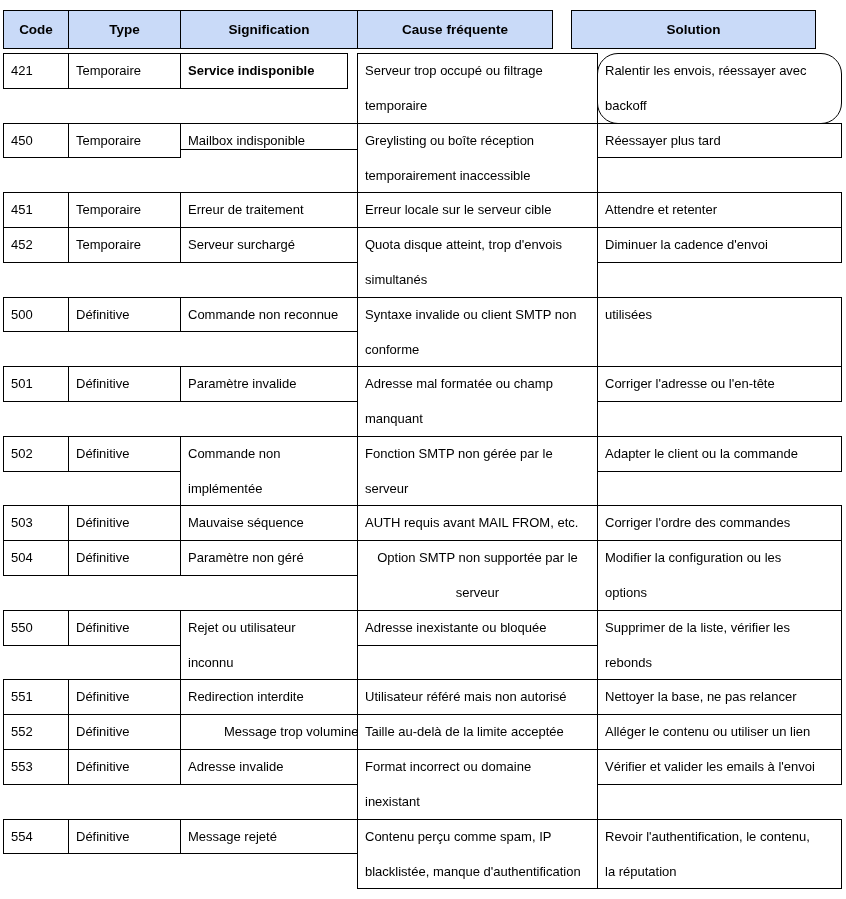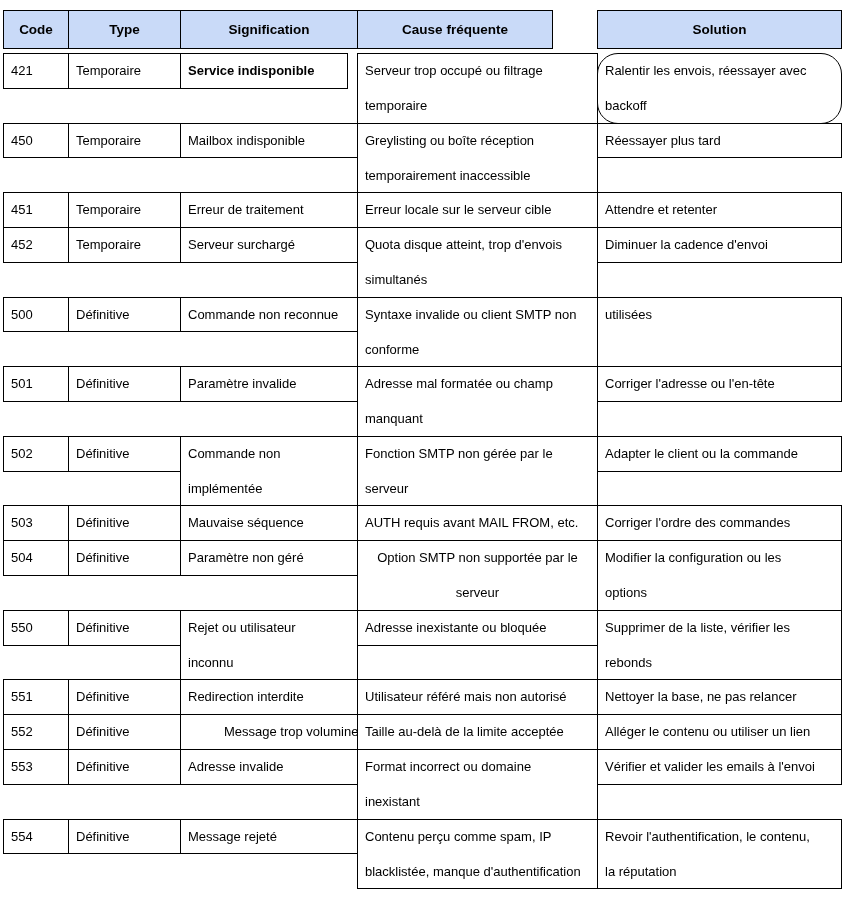--- a/index.html
+++ b/index.html
@@ -37,21 +37,21 @@
   }
 </style>
 </head>
 <body>
 
 <div class="table-canvas" id="table-canvas">
     <div class="hcell" style="left: 3px; top: 10px; width: 66px; height: 39px; background: rgb(201, 218, 248); border-color: rgb(0, 0, 0);">Code</div>
     <div class="hcell" style="left: 68px; top: 10px; width: 113px; height: 39px; background: rgb(201, 218, 248); border-color: rgb(0, 0, 0);">Type</div>
     <div class="hcell" style="left: 180px; top: 10px; width: 178px; height: 39px; background: rgb(201, 218, 248); border-color: rgb(0, 0, 0);">Signification</div>
     <div class="hcell" style="left: 357px; top: 10px; width: 196px; height: 39px; background: rgb(201, 218, 248); border-color: rgb(0, 0, 0);">Cause fréquente</div>
-    <div class="hcell" style="left: 597px; top: 10px; width: 245px; height: 39px; background: rgb(201, 218, 248); border-color: rgb(0, 0, 0);">Solution</div>
+    <div class="hcell" style="left: 571px; top: 10px; width: 245px; height: 39px; background: rgb(201, 218, 248); border-color: rgb(0, 0, 0);">Solution</div>
     <div class="cell" style="left: 3px; top: 53px; width: 66px; height: 36px; border-color: rgb(0, 0, 0);">
       <div class="cline">421</div>
     </div>
     <div class="cell" style="left: 68px; top: 53px; width: 113px; height: 36px; border-color: rgb(0, 0, 0);">
       <div class="cline">Temporaire</div>
     </div>
     <div class="cell" style="left: 180px; top: 53px; width: 168px; height: 36px; border-color: rgb(0, 0, 0); font-weight: bold;">
       <div class="cline">Service indisponible</div>
     </div>
     <div class="cell" style="left: 357px; top: 53px; width: 241px; height: 71px; border-color: rgb(0, 0, 0);">
@@ -61,21 +61,21 @@
     <div class="cell" style="left: 597px; top: 53px; width: 245px; height: 71px; border-color: rgb(0, 0, 0); border-radius: 21px;">
       <div class="cline">Ralentir les envois, réessayer avec</div>
       <div class="cline">backoff</div>
     </div>
     <div class="cell" style="left: 3px; top: 123px; width: 66px; height: 35px; border-color: rgb(0, 0, 0);">
       <div class="cline">450</div>
     </div>
     <div class="cell" style="left: 68px; top: 123px; width: 113px; height: 35px; border-color: rgb(0, 0, 0);">
       <div class="cline">Temporaire</div>
     </div>
-    <div class="cell" style="left: 180px; top: 123px; width: 178px; height: 35px; border-color: rgb(0, 0, 0);">
+    <div class="cell" style="left: 180px; top: 123px; width: 178px; height: 27px; border-color: rgb(0, 0, 0);">
       <div class="cline">Mailbox indisponible</div>
     </div>
     <div class="cell" style="left: 357px; top: 123px; width: 241px; height: 70px; border-color: rgb(0, 0, 0);">
       <div class="cline">Greylisting ou boîte réception</div>
       <div class="cline">temporairement inaccessible</div>
     </div>
     <div class="cell" style="left: 597px; top: 123px; width: 245px; height: 35px; border-color: rgb(0, 0, 0);">
       <div class="cline">Réessayer plus tard</div>
     </div>
     <div class="cell" style="left: 3px; top: 192px; width: 66px; height: 36px; border-color: rgb(0, 0, 0);">

